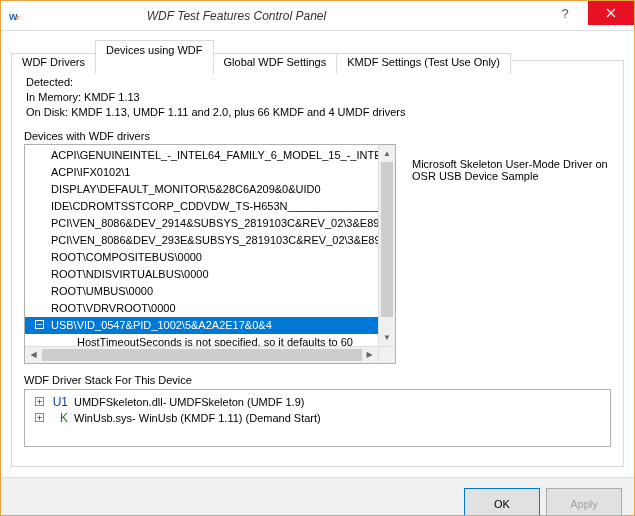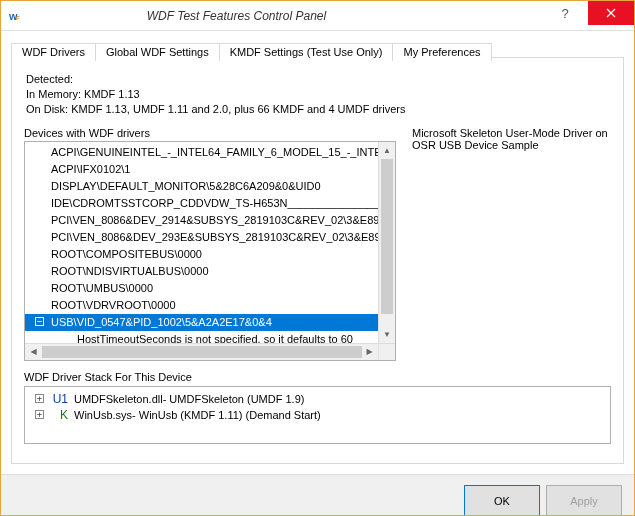--- a/index.html
+++ b/index.html
@@ -62,35 +62,35 @@
     position: relative;
     top: 1px;
     color: #000;
     font-size: 11px;
   }
   .tab.active {
     background: #fff;
     border-bottom: 1px solid #fff;
     z-index: 2;
   }
-  .tab.inactive { top: 4px; padding-top:2px; padding-bottom:3px;}
+  .tab.inactive { top: 14px; padding-top:2px; padding-bottom:3px;}
 
   .tabpanel {
     border: 1px solid #d9d9d9;
     border-top: none;
     padding: 10px 12px 12px 12px;
     background:#fff;
     height: 406px;
   }
 
   .detected { margin: 4px 0 10px 2px; line-height: 1.35; }
 
   .row-split { display:flex; gap:16px; }
   .left-col { flex: 0 0 372px; }
-  .right-col { flex: 1; font-size:11px; padding-top:0; }
+  .right-col { flex: 1; font-size:11px; padding-top:0;margin-top:28px; }
 
   .section-label { margin-bottom: 2px; }
 
   .listbox {
     border: 1px solid #b0b0b0;
     height: 220px;
     position: relative;
     background:#fff;
     overflow:hidden;
   }
@@ -182,23 +182,23 @@
       <svg width="10" height="10" viewBox="0 0 10 10">
           <path d="M1 1 L9 9 M9 1 L1 9" stroke="#fff" stroke-width="1.2"></path>
         </svg>
     </div>
   </div>
 </div>
 
 <div class="content">
   <div class="tabs">
     <div class="tab inactive">WDF Drivers</div>
+    <div class="tab active">Devices using WDF</div>
     <div class="tab inactive">Global WDF Settings</div>
     <div class="tab inactive">KMDF Settings (Test Use Only)</div>
-    <div class="tab inactive">My Preferences</div>
   </div>
 
   <div class="tabpanel">
     <div class="detected">
       <div>Detected:</div>
       <div>In Memory: KMDF 1.13</div>
       <div>On Disk: KMDF 1.13, UMDF 1.11 and 2.0, plus 66 KMDF and 4 UMDF drivers</div>
     </div>
 
     <div class="row-split">

